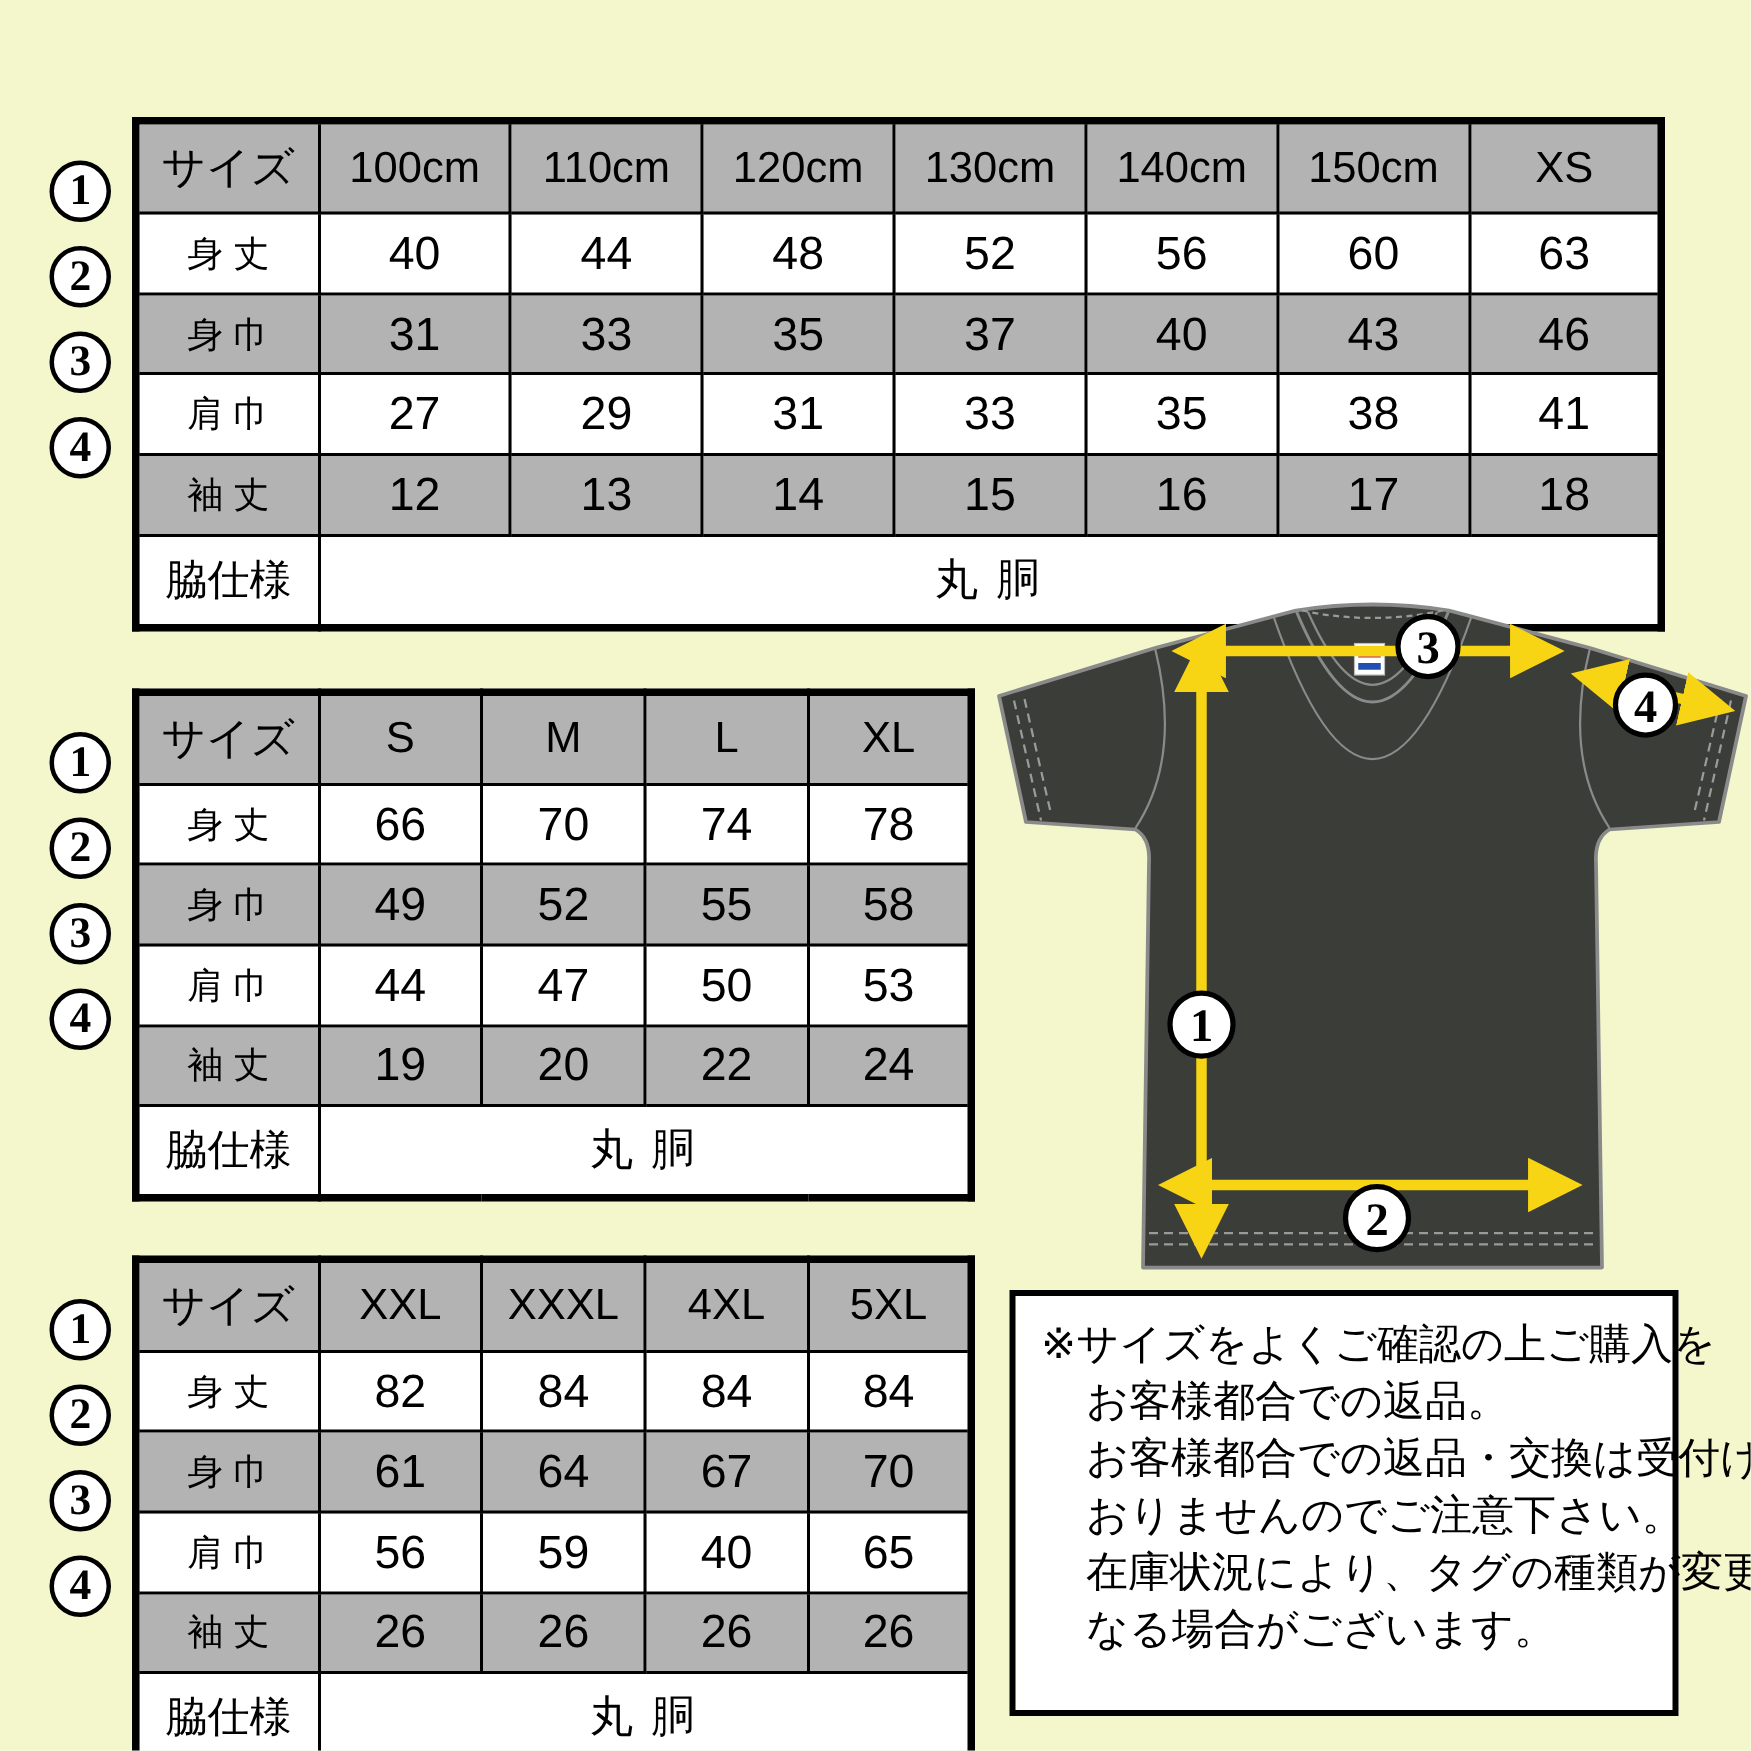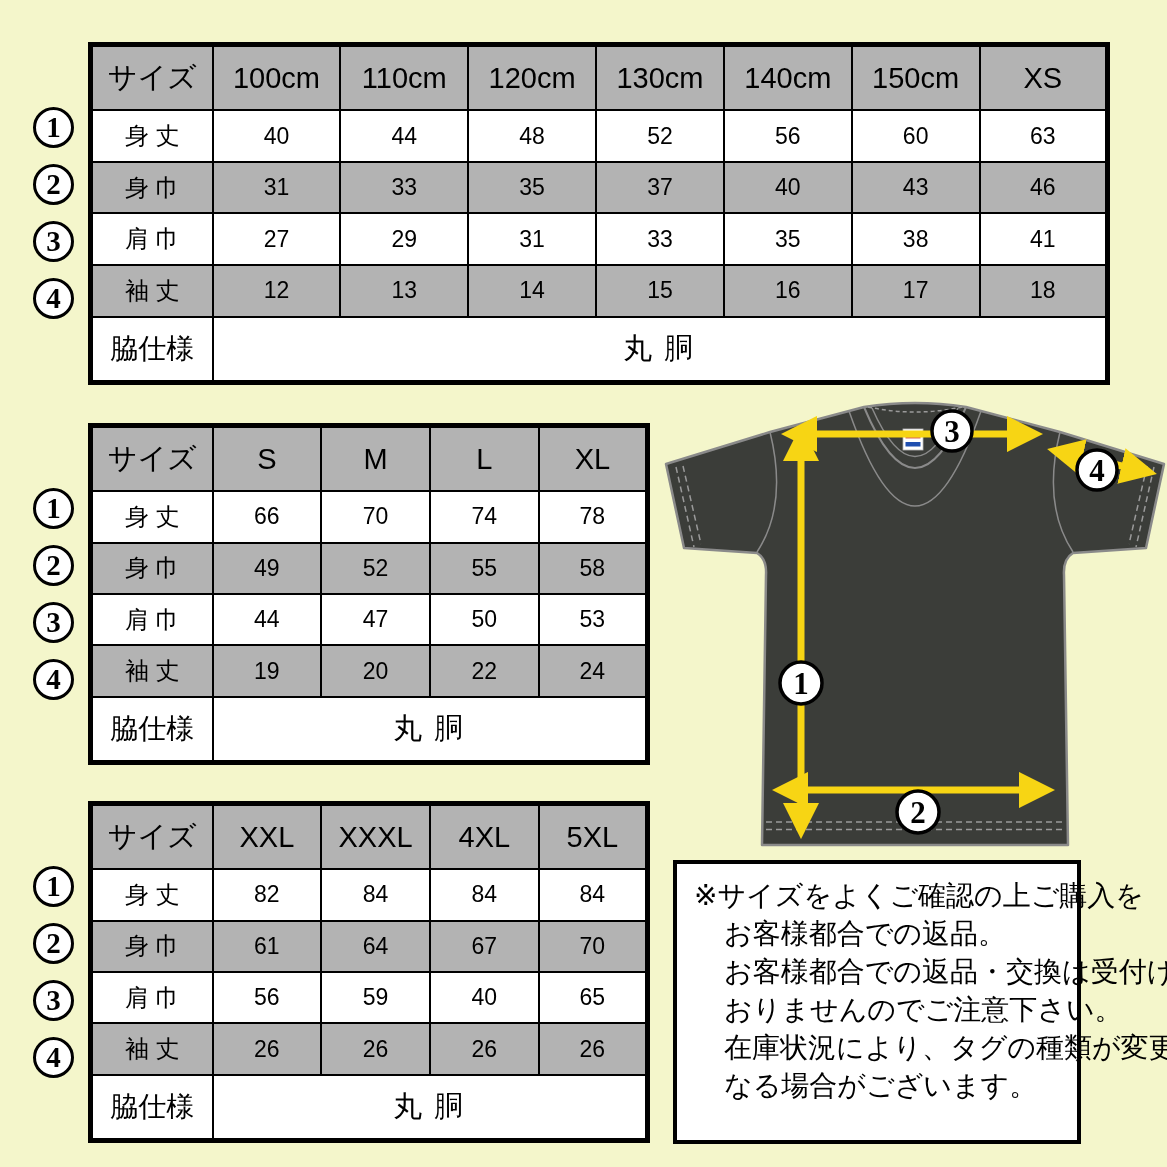--- a/index.html
+++ b/index.html
@@ -11,34 +11,35 @@
     font-family:"Liberation Sans","DejaVu Sans",sans-serif;
     color:#000;
   }
   
   table.size-table{
     position:absolute;
     border-collapse:collapse;
     table-layout:fixed;
     background:#e5e5e5;
     border:5px solid #000;
+    margin-top:36px;
   }
   table.size-table th, table.size-table td{
     border:2.5px solid #000;
     text-align:center;
     vertical-align:middle;
     font-weight:normal;
     padding:0;
     overflow:hidden;
   }
   table.size-table tr.head th{background:#b3b3b3;font-size:29px;}
   table.size-table tr.grey th, table.size-table tr.grey td{background:#b3b3b3;}
   table.size-table tr.white th, table.size-table tr.white td{background:#ffffff;}
   table.size-table th.rowlabel{font-size:24px;}
-  table.size-table td.val{font-size:23px;}
+  table.size-table td.val{font-size:31px;}
   table.size-table tr.foot th{background:#fff;font-size:28px;}
   table.size-table tr.foot td{background:#fff;font-size:29px;letter-spacing:2px;}
   
   .marker{
     position:absolute;
     left:33px;
     width:41px;height:41px;
     box-sizing:border-box;
     background:#fff;
     border:3px solid #000;
@@ -46,21 +47,21 @@
     display:flex;align-items:center;justify-content:center;
     font-family:"Liberation Serif","DejaVu Serif",serif;
     font-weight:bold;
     font-size:29px;
     line-height:1;
   }
   
   .note-box{
     position:absolute;
     left:673px;top:860px;
-    width:408px;height:284px;
+    width:446px;height:284px;
     box-sizing:border-box;
     background:#fff;
     border:4px solid #000;
     padding:13px 10px 0 17px;
     font-size:28px;
     line-height:38px;
     white-space:nowrap;
   }
   .note-line{height:38px;}
   .note-line.indent{padding-left:30px;}

